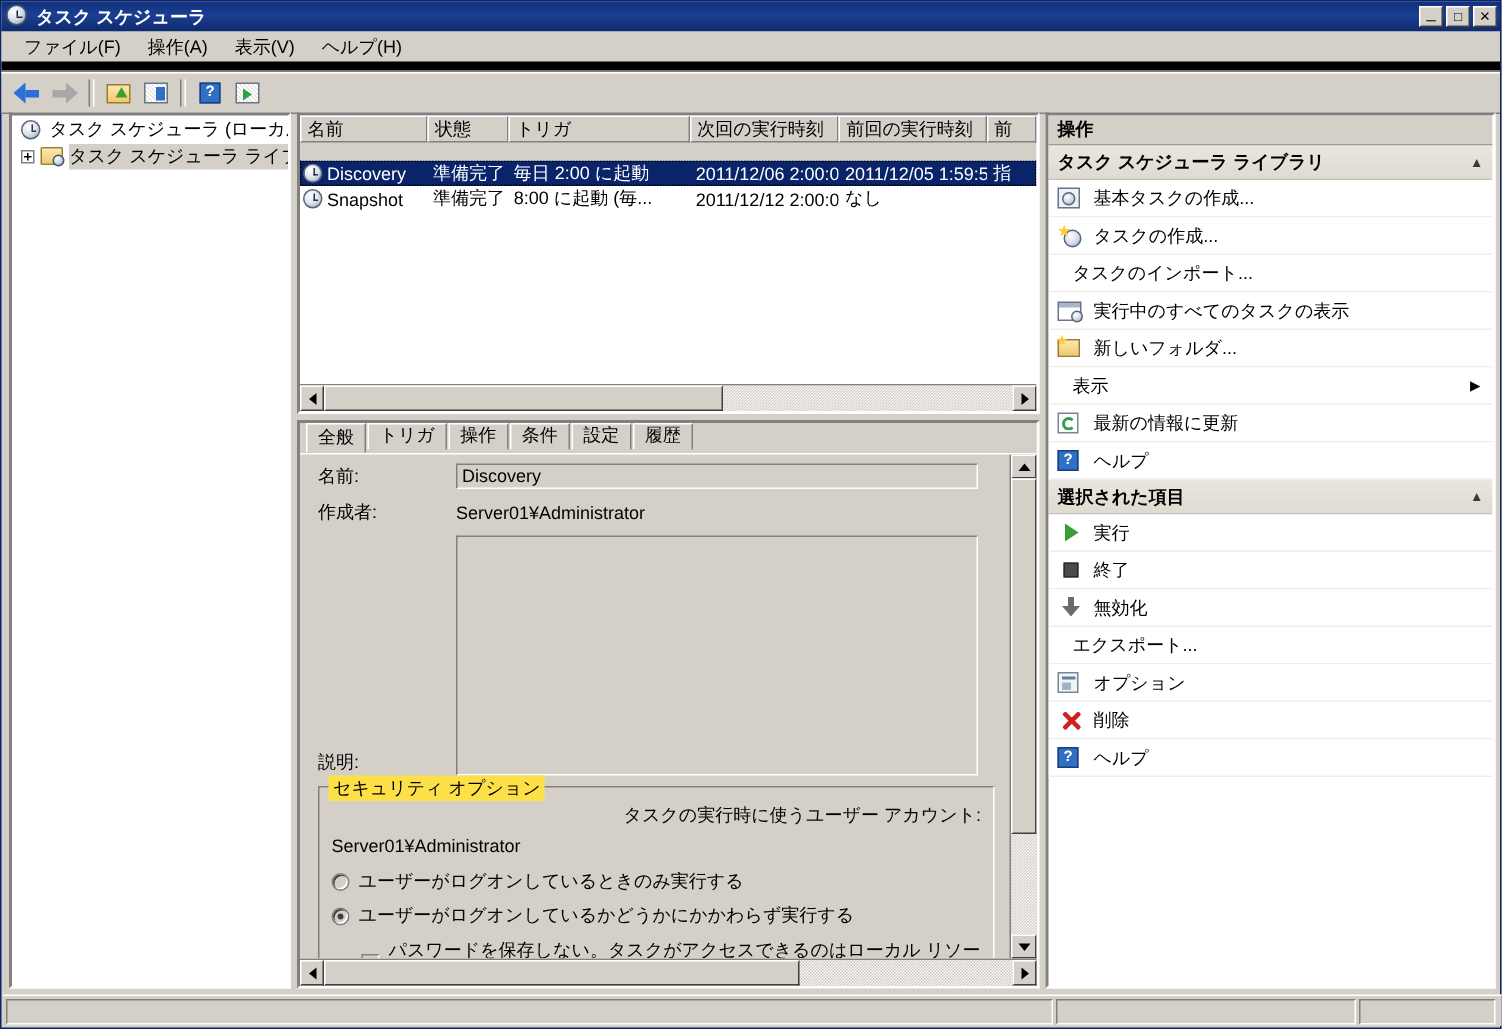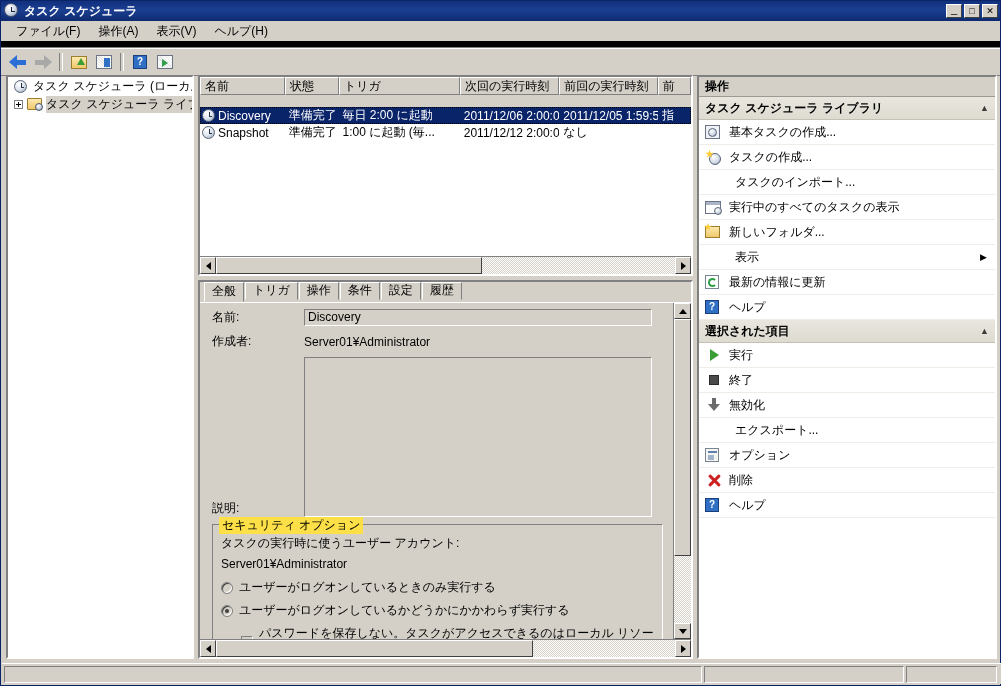--- a/index.html
+++ b/index.html
@@ -206,21 +206,21 @@
     border-bottom:1px solid #c3c0b6;
     font-weight:bold;font-size:12px;padding:0 6px;flex:0 0 auto;
   }
   .ap-section .chev{margin-left:auto;font-size:9px;color:#3a3a3a;}
   .ap-item{
     height:24px;display:flex;align-items:center;padding-left:6px;font-size:12px;
     border-bottom:1px solid #eeede8;background:#fff;flex:0 0 auto;white-space:nowrap;
   }
   .ap-ico{width:18px;height:18px;margin-right:6px;flex:0 0 auto;position:relative;}
   .ap-item .sub{margin-left:auto;margin-right:8px;font-size:9px;}
-  .noicon{padding-left:36px;}
+  .noicon{padding-left:16px;}
   
   .statusbar{
     position:absolute;left:1px;bottom:1px;width:999px;height:21px;
     background:#d4d0c8;display:flex;align-items:center;
     border-top:1px solid #fff;box-sizing:border-box;padding:2px 2px;
   }
   .sb-pane{
     height:17px;box-sizing:border-box;
     border:1px solid;border-color:#808080 #fff #fff #808080;
     margin-right:2px;
@@ -419,21 +419,21 @@
             <div class="lcell" style="width:40px">指</div>
           </div>
           <div class="lrow">
             <div class="lcell first" style="width:105px">
               <span style="display:flex;margin-right:3px;">
                   <span class="mini-clock"></span>
                 </span>
               <span>Snapshot</span>
             </div>
             <div class="lcell" style="width:66px">準備完了</div>
-            <div class="lcell" style="width:150px">1:00 に起動 (毎...</div>
+            <div class="lcell" style="width:150px">8:00 に起動 (毎...</div>
             <div class="lcell" style="width:123px">2011/12/12 2:00:00</div>
             <div class="lcell" style="width:122px">なし</div>
             <div class="lcell" style="width:40px"></div>
           </div>
         </div>
         <div class="hscroll">
           <div class="sb-btn">
               <div class="tri tri-l"></div>
             </div>
           <div class="sb-track">
@@ -467,21 +467,21 @@
               <div class="fplain">Server01¥Administrator</div>
             </div>
 
             <div class="frow">
               <div class="flabel">説明:</div>
               <div class="ftextarea" style="width:348px;height:160px"></div>
             </div>
 
             <div class="group">
               <div class="gtitle">セキュリティ オプション</div>
-              <div style="font-size:12px;margin-bottom:5px;">タスクの実行時に使うユーザー アカウント:</div>
+              <div style="font-size:12px;margin-bottom:5px;text-align:right;">タスクの実行時に使うユーザー アカウント:</div>
               <div style="font-size:12px;margin-bottom:8px;">Server01¥Administrator</div>
 
               <div class="optline">
                 <span class="radio"></span>
                 <span>ユーザーがログオンしているときのみ実行する</span>
               </div>
               <div class="optline">
                 <span class="radio on"></span>
                 <span>ユーザーがログオンしているかどうかにかかわらず実行する</span>
               </div>

